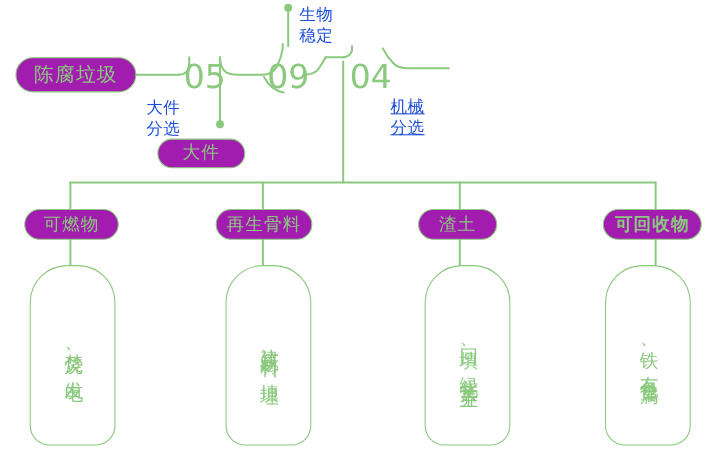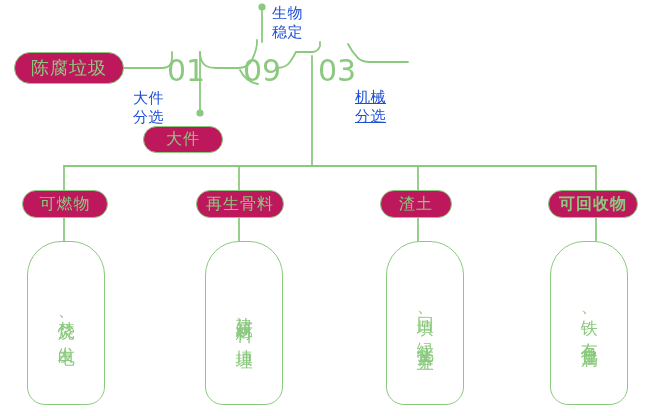--- a/index.html
+++ b/index.html
@@ -25,21 +25,21 @@
     height: 416px;
   }
 
   
   .pill {
     position: absolute;
     box-sizing: border-box;
     border: 1.6px solid #8BC97E;
     border-radius: 999px;
     color: #8BC97E;
-    background: #be185d;
+    background: #a21caf;
     display: flex;
     align-items: center;
     justify-content: center;
     letter-spacing: 1px;
     white-space: nowrap;
   }
   .pill-main {
     left: 14px;
     top: 52px;
     width: 110px;
@@ -158,23 +158,23 @@
 
       <path d="M64,218 L64,241"></path>
       <path d="M239,218 L239,241"></path>
       <path d="M418,218 L418,241"></path>
       <path d="M596,218 L596,241"></path>
     </g>
   </svg>
 
   <div class="pill pill-main">陈腐垃圾</div>
 
-  <div class="stage-num n01">01</div>
+  <div class="stage-num n01">05</div>
   <div class="stage-num n02">09</div>
-  <div class="stage-num n03">03</div>
+  <div class="stage-num n03">04</div>
 
   <div class="annot a-bulky">
     <div>大件</div>
     <div>分选</div>
   </div>
   <div class="annot a-bio">
     <div>生物</div>
     <div>稳定</div>
   </div>
   <div class="annot a-mech">

